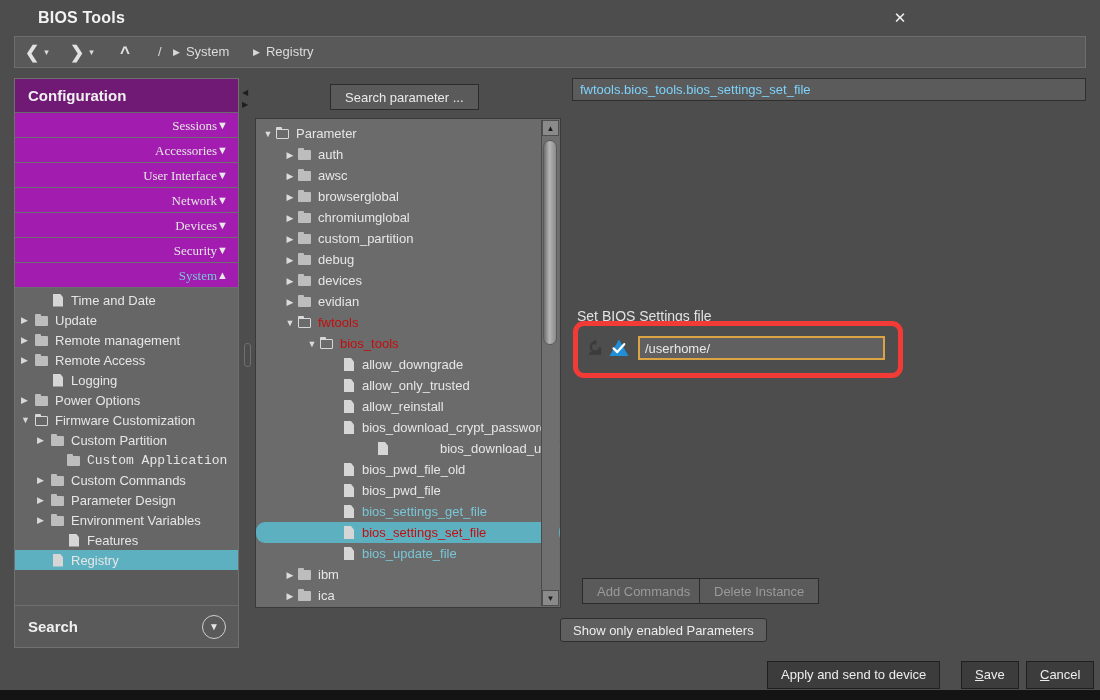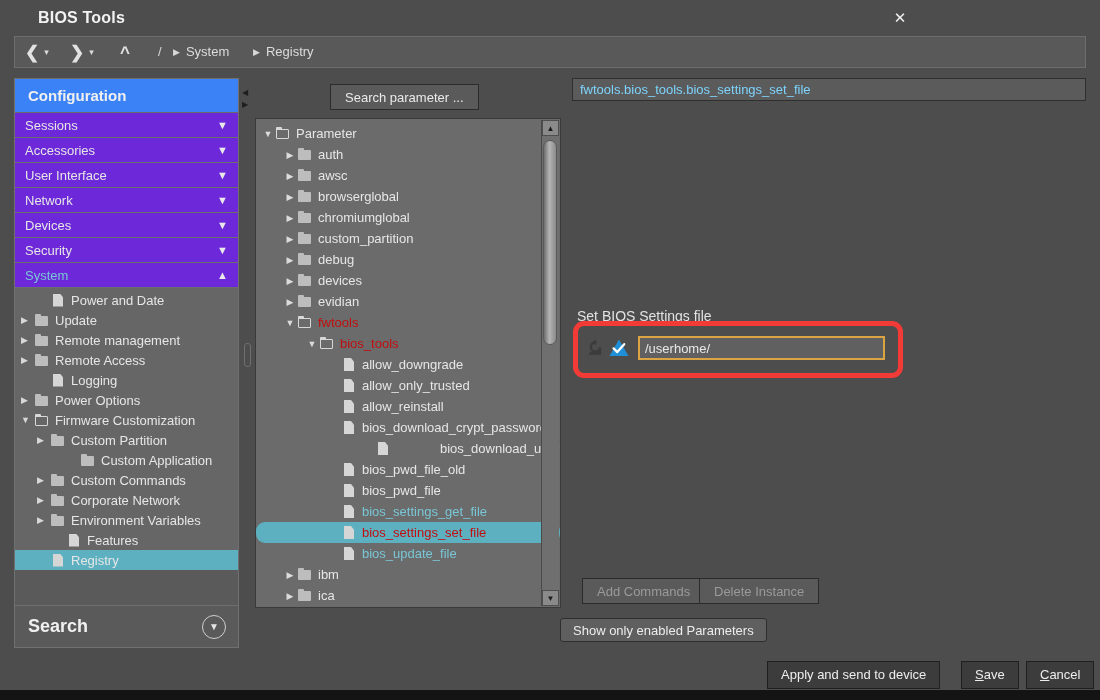--- a/index.html
+++ b/index.html
@@ -71,31 +71,32 @@
     background: #5a5a5a;
     border: 1px solid #707070;
     box-sizing: border-box;
     overflow: hidden;
   }
   #sidebar-header {
     height: 34px; line-height: 34px;
     padding-left: 13px;
     font-size: 15px; font-weight: bold; color: #f0f0f0;
     border-bottom: 1px solid #6a6a6a;
-    background: #3b82f6;
+    background: #701a75;
     box-sizing: border-box;
   }
   .cat {
     height: 25px; line-height: 25px;
     padding-left: 10px; padding-right: 10px;
     border-bottom: 1px solid #6d6d6d;
-    background: #6d28d9;
-    display: flex; align-items: center; justify-content: space-between;
+    background: #a21caf;
+    display: flex; align-items: center; justify-content: flex-end;
     cursor: pointer; font-size: 13px; color: #e6e6e6;
     box-sizing: border-box;
+    font-family: Liberation Serif, serif;
   }
   .cat.active { color: #79c6d6; }
   .cat .arw { font-size: 11px; color: #e9e9e9; }
   #sub-tree {
     background: #666666;
     padding: 2px 0 0 0;
   }
   .tnode {
     height: 20px; display: flex; align-items: center;
     cursor: pointer; font-size: 13px; color: #e6e6e6;
@@ -131,21 +132,21 @@
   .c-blue { color: #79c6d6; }
   .c-white { color: #e6e6e6; }
   #sidebar-search {
     position: absolute; left: 0; bottom: 0;
     width: 223px; height: 42px;
     background: #5a5a5a;
     border-top: 1px solid #6e6e6e;
     display: flex; align-items: center; justify-content: space-between;
     padding: 0 12px 0 13px; box-sizing: border-box;
   }
-  #sidebar-search-label { font-size: 18px; font-weight: bold; color: #f0f0f0; }
+  #sidebar-search-label { font-size: 15px; font-weight: bold; color: #f0f0f0; }
   #sidebar-search-toggle {
     width: 22px; height: 22px; border-radius: 50%;
     border: 1px solid #cfcfcf;
     display: flex; align-items: center; justify-content: center;
     font-size: 10px; color: #e4e4e4; cursor: pointer;
   }
   
   #splitter {
     position: absolute; left: 240px; top: 78px;
     width: 12px; height: 570px;
@@ -361,21 +362,21 @@
         </div>
         <div class="cat active">
           <span>System</span>
           <span class="arw">▲</span>
         </div>
       </div>
     <div id="sub-tree">
         <div class="tnode" style="padding-left: 22px;">
           <span class="exp"></span>
           <span class="ico file"></span>
-          <span class="lbl c-white">Power and Date</span>
+          <span class="lbl c-white">Time and Date</span>
         </div>
         <div class="tnode" style="padding-left: 6px;">
           <span class="exp">▶</span>
           <span class="ico folder"></span>
           <span class="lbl c-blue">Update</span>
         </div>
         <div class="tnode" style="padding-left: 6px;">
           <span class="exp">▶</span>
           <span class="ico folder"></span>
           <span class="lbl c-white">Remote management</span>
@@ -398,34 +399,34 @@
         <div class="tnode" style="padding-left: 6px;">
           <span class="exp">▼</span>
           <span class="ico folder-open"></span>
           <span class="lbl c-blue">Firmware Customization</span>
         </div>
         <div class="tnode" style="padding-left: 22px;">
           <span class="exp">▶</span>
           <span class="ico folder"></span>
           <span class="lbl c-white">Custom Partition</span>
         </div>
-        <div class="tnode" style="padding-left: 52px;">
+        <div class="tnode" style="padding-left: 38px; font-family: Liberation Mono, monospace;">
           <span class="exp"></span>
           <span class="ico folder"></span>
           <span class="lbl c-white">Custom Application</span>
         </div>
         <div class="tnode" style="padding-left: 22px;">
           <span class="exp">▶</span>
           <span class="ico folder"></span>
           <span class="lbl c-white">Custom Commands</span>
         </div>
         <div class="tnode" style="padding-left: 22px;">
           <span class="exp">▶</span>
           <span class="ico folder"></span>
-          <span class="lbl c-white">Corporate Network</span>
+          <span class="lbl c-white">Parameter Design</span>
         </div>
         <div class="tnode" style="padding-left: 22px;">
           <span class="exp">▶</span>
           <span class="ico folder"></span>
           <span class="lbl c-white">Environment Variables</span>
         </div>
         <div class="tnode" style="padding-left: 38px;">
           <span class="exp"></span>
           <span class="ico file"></span>
           <span class="lbl c-blue">Features</span>

